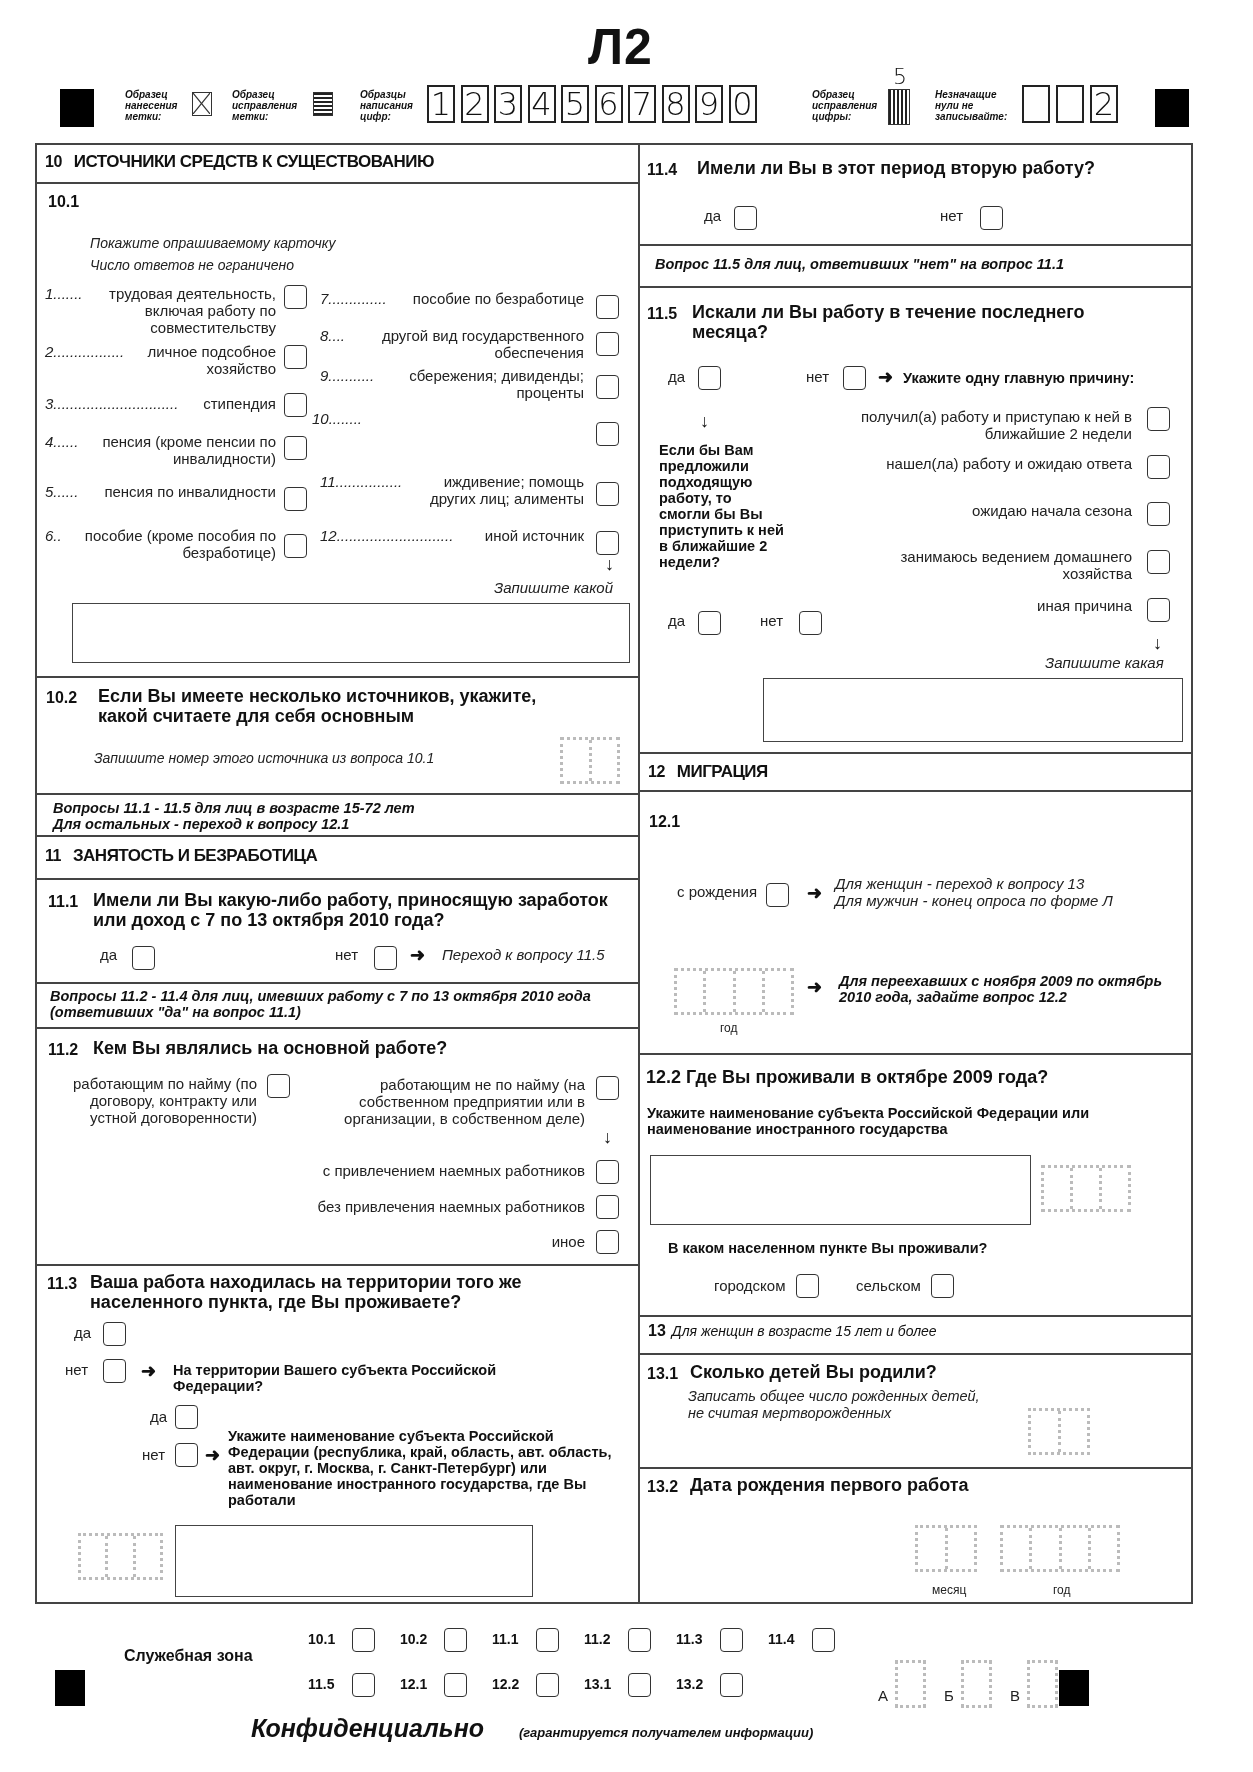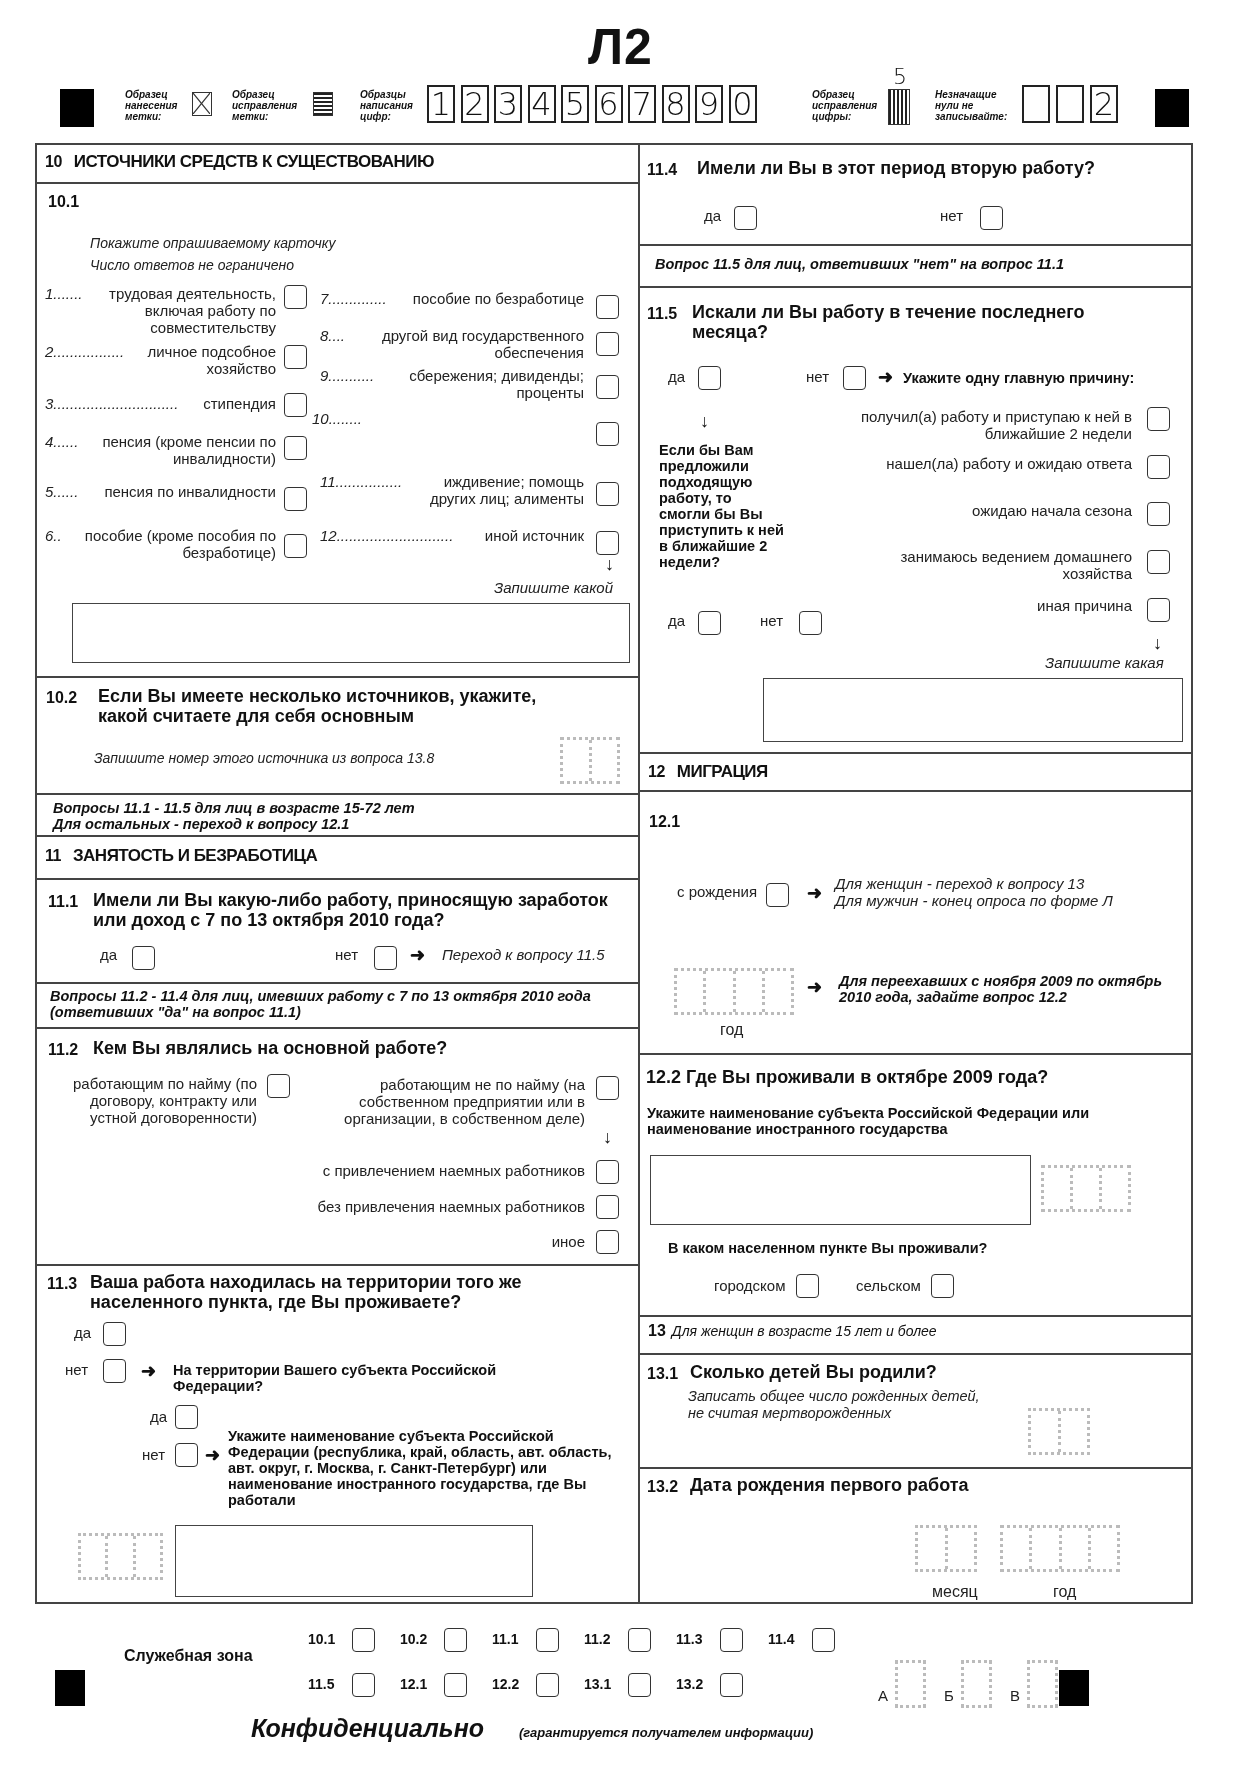--- a/index.html
+++ b/index.html
@@ -26,21 +26,21 @@
   .cb { position: absolute; width: 23px; height: 24px; border: 1.6px solid #333; border-radius: 4px; background: #fff; cursor: pointer; }
   .lbl { position: absolute; font-size: 15px; color: #222; }
   .arrow-r { position: absolute; font-size: 18px; font-weight: bold; line-height: 18px; }
   .arrow-d { position: absolute; font-size: 18px; font-weight: bold; line-height: 18px; }
   .textbox { position: absolute; border: 1.6px solid #444; background: #fff; }
   .dotcell { position: absolute; border: 3px dotted #bbb; }
   .dotgroup { position: absolute; display: flex; border: 3px dotted #bbb; }
   .dotgroup span { flex: 1; border-right: 3px dotted #bbb; }
   .dotgroup span:last-child { border-right: none; }
   .bold-text { position: absolute; font-size: 14.5px; font-weight: bold; line-height: 16px; }
-  .small { position: absolute; font-size: 16px; color: #222; }
+  .small { position: absolute; font-size: 12px; color: #222; }
   .svc-label { position: absolute; font-size: 15px; font-weight: bold; }
   .svc-num { position: absolute; font-size: 14px; font-weight: bold; }
 </style>
 </head>
 <body>
 
 <div class="abs title">Л2</div>
 
 <div class="marker" style="left:60px;top:89px"></div>
 <div class="hdr-label" style="left:125px;top:89px;width:60px">Образец нанесения метки:</div>
@@ -128,21 +128,21 @@
     <div class="cb" style="left: 596px; top: 482px;"></div>
     <div class="opt" style="left: 320px; top: 527px; width: 264px;"><i style="float: left;">12............................</i><span>иной источник</span></div>
     <div class="cb" style="left: 596px; top: 531px;"></div>
   </div>
 
 <div class="arrow-d" style="left:605px;top:555px">↓</div>
 <div class="it" style="left:494px;top:579px;font-size:15px">Запишите какой</div>
 <div class="textbox" style="left:72px;top:603px;width:558px;height:60px"></div>
 
 <div class="q" style="left:98px;top:686px;width:480px"><span class="qn" style="left:-52px">10.2</span><span>Если Вы имеете несколько источников, укажите, какой считаете для себя основным</span></div>
-<div class="it" style="left:94px;top:750px">Запишите номер этого источника из вопроса 13.8</div>
+<div class="it" style="left:94px;top:750px">Запишите номер этого источника из вопроса 10.1</div>
 <div class="dotgroup" style="left:560px;top:737px;width:60px;height:47px">
     <span></span>
     <span></span>
   </div>
 
 <div class="note" style="left:53px;top:800px;white-space:pre-line">Вопросы 11.1 - 11.5 для лиц в возрасте 15-72 лет
 Для остальных - переход к вопросу 12.1</div>
 
 <div class="sec-h" style="left:45px;top:846px"><span class="num">11</span><span>ЗАНЯТОСТЬ И БЕЗРАБОТИЦА</span></div>
 

